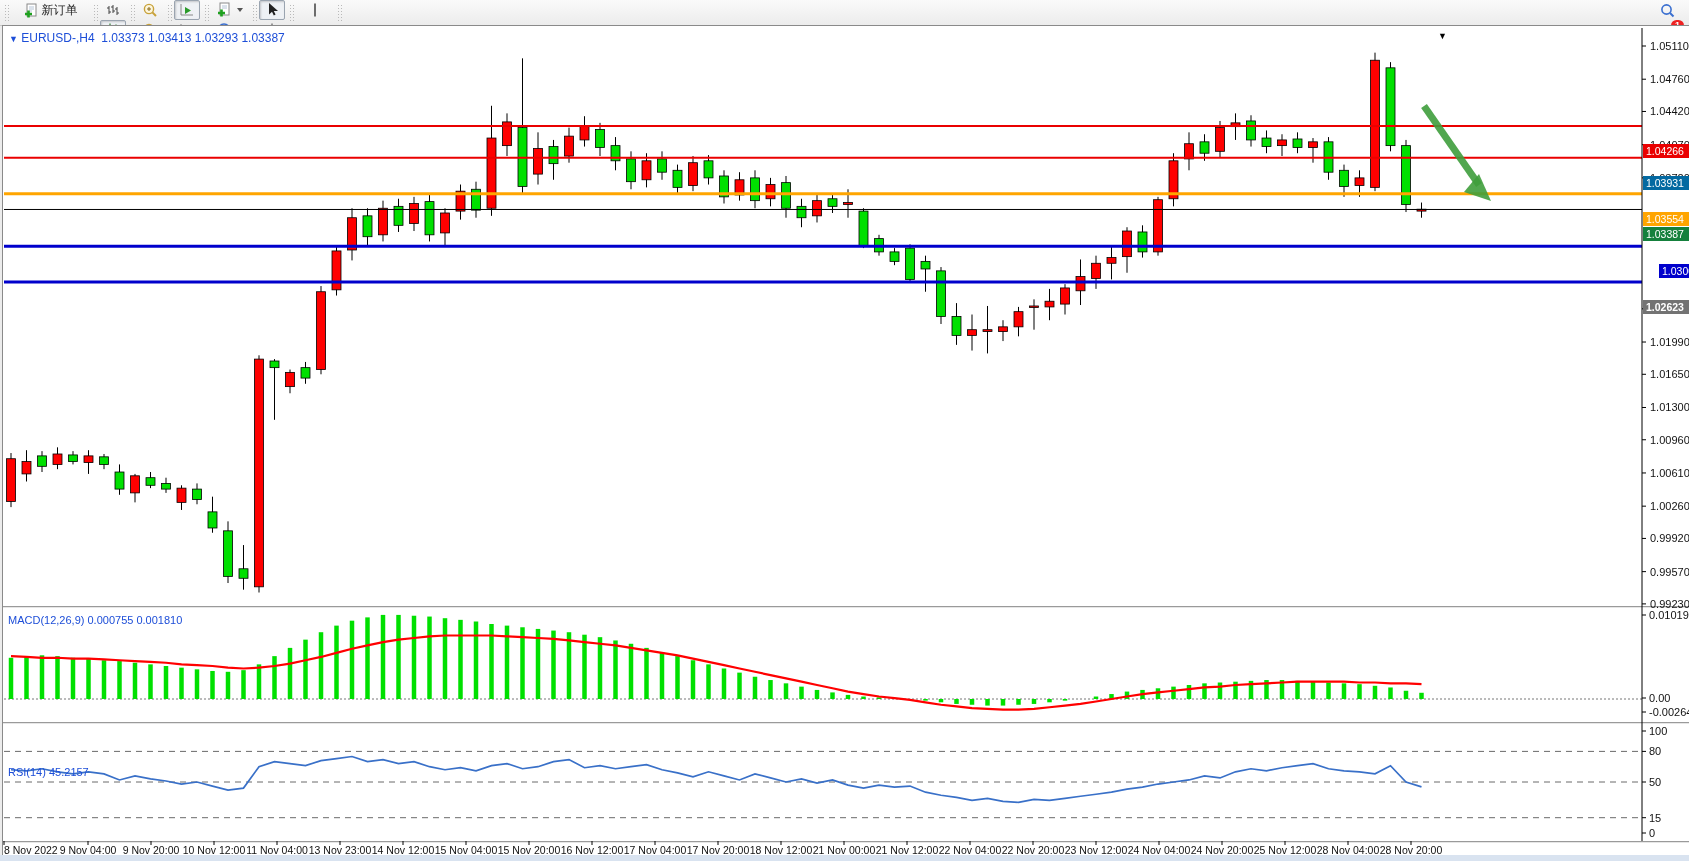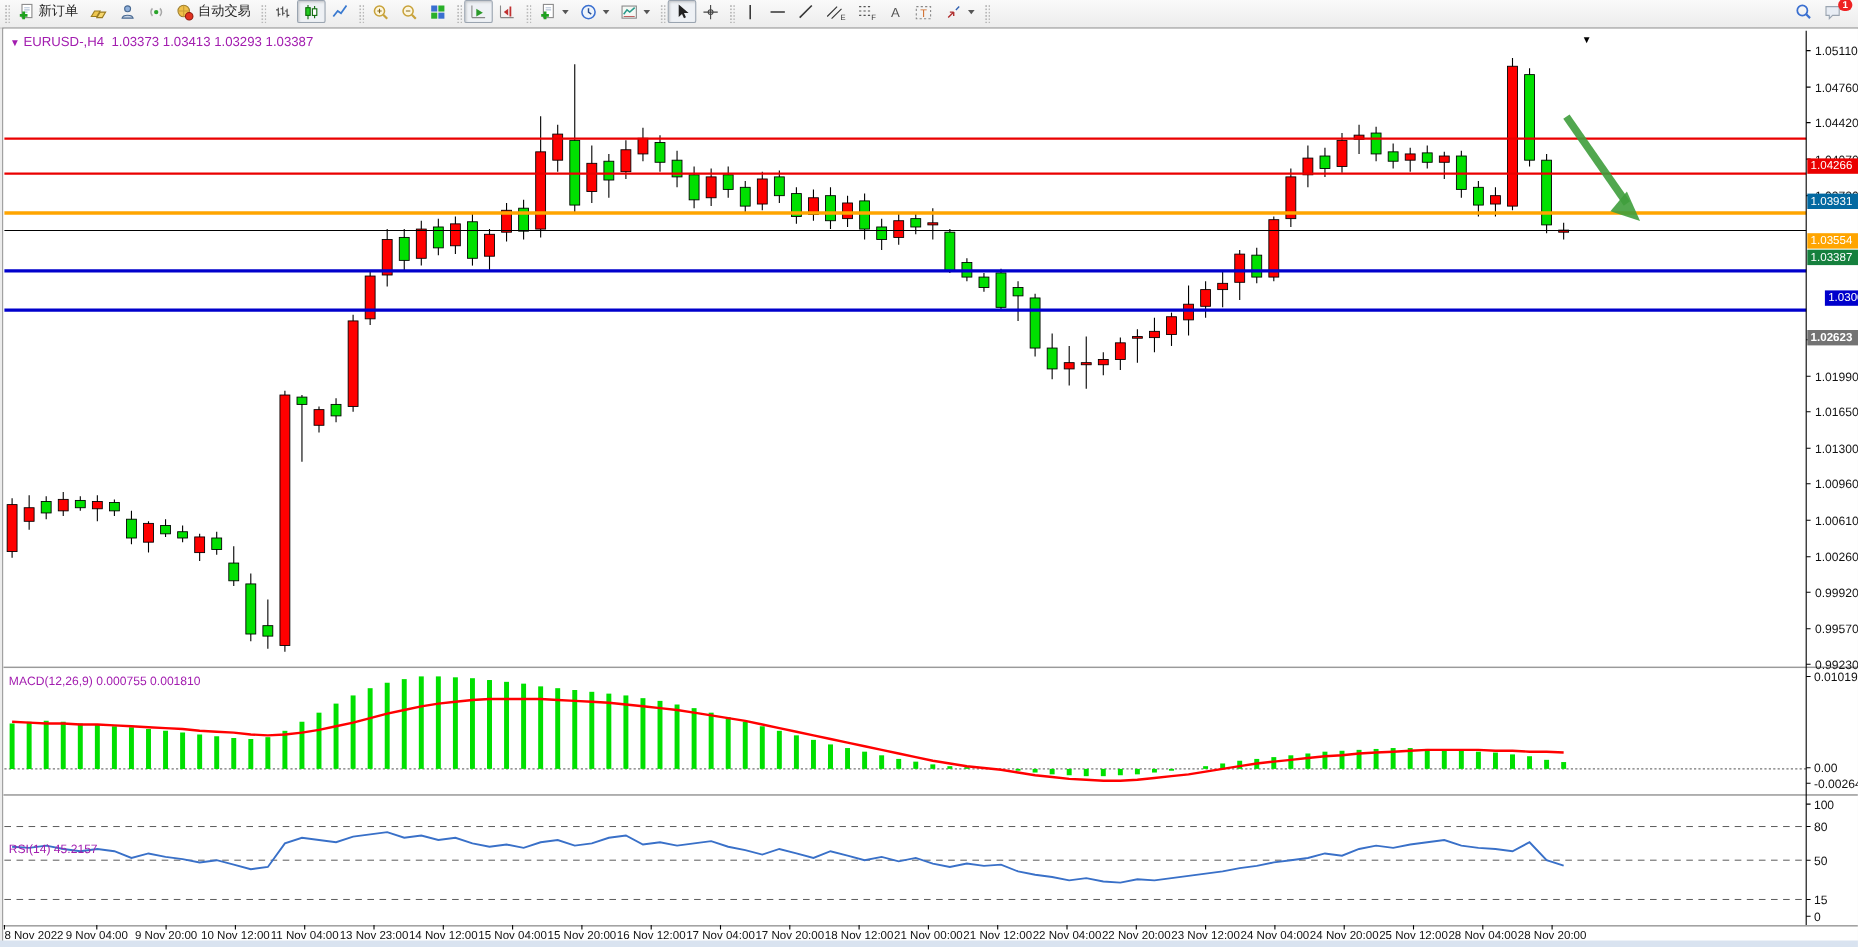--- a/index.html
+++ b/index.html
@@ -1,40 +1,40 @@
 <!DOCTYPE html>
 <html><head>
 <meta charset="utf-8">
 <style>
   html,body{margin:0;padding:0;width:1689px;height:861px;overflow:hidden;
     font-family:"Liberation Sans",sans-serif;background:#ececec;}
   
   .toolbar{position:absolute;left:0;top:0;width:1689px;height:25px;
     background:linear-gradient(#fafafa,#ececec);border-bottom:1px solid #c5c5c5;
     display:flex;align-items:center;font-size:12px;color:#222;}
-  .grp{display:flex;height:25px;}
+  .grp{display:flex;align-items:center;height:25px;flex-direction:column;}
   .grip{width:5px;height:17px;margin:0 2px 0 4px;
     background-image:radial-gradient(#b9b9b9 35%,transparent 36%);
     background-size:3px 3px;}
   .tbtn{display:flex;align-items:center;gap:3px;border:1px solid transparent;
     background:transparent;padding:1px 4px;height:21px;font-family:inherit;
     font-size:12px;color:#222;border-radius:2px;}
   .tbtn svg{display:block;}
   .pressed{border:1px solid #9aa4b0;background:#eef1f5;box-shadow:inset 1px 1px 2px rgba(0,0,0,.18);}
   .tf{font-size:11px;font-weight:bold;color:#444;padding:1px 6px;}
   .caret{width:0;height:0;border-left:3px solid transparent;border-right:3px solid transparent;
     border-top:4px solid #555;margin-left:2px;}
   .spacer{flex:1;}
   .notif{position:relative;}
   .badge1{position:absolute;top:-2px;right:-4px;background:#e22;color:#fff;
     border-radius:7px;font-size:9px;font-weight:bold;padding:0 4px;line-height:11px;}
   
   .chartwin{position:absolute;left:2px;top:25px;width:1686px;height:835px;
     background:#fff;border:1px solid #8a8a8a;}
-  .overlay{position:absolute;font-size:12px;color:#a21caf;white-space:pre;pointer-events:none;}
+  .overlay{position:absolute;font-size:12px;color:#1d4ed8;white-space:pre;pointer-events:none;}
   #chart-title{left:6px;top:5px;}
   #macd-label{left:5px;top:588px;font-size:11px;}
   #rsi-label{left:5px;top:740px;font-size:11px;}
   .pricebadge{position:absolute;left:1640px;width:47px;height:14px;color:#fff;
     font-size:10.5px;line-height:14px;padding-left:3px;box-sizing:border-box;}
   #bottomstrip{position:absolute;left:0;bottom:0;width:1689px;height:6px;background:#d9e3f0;}
 </style>
 </head>
 <body>
 

